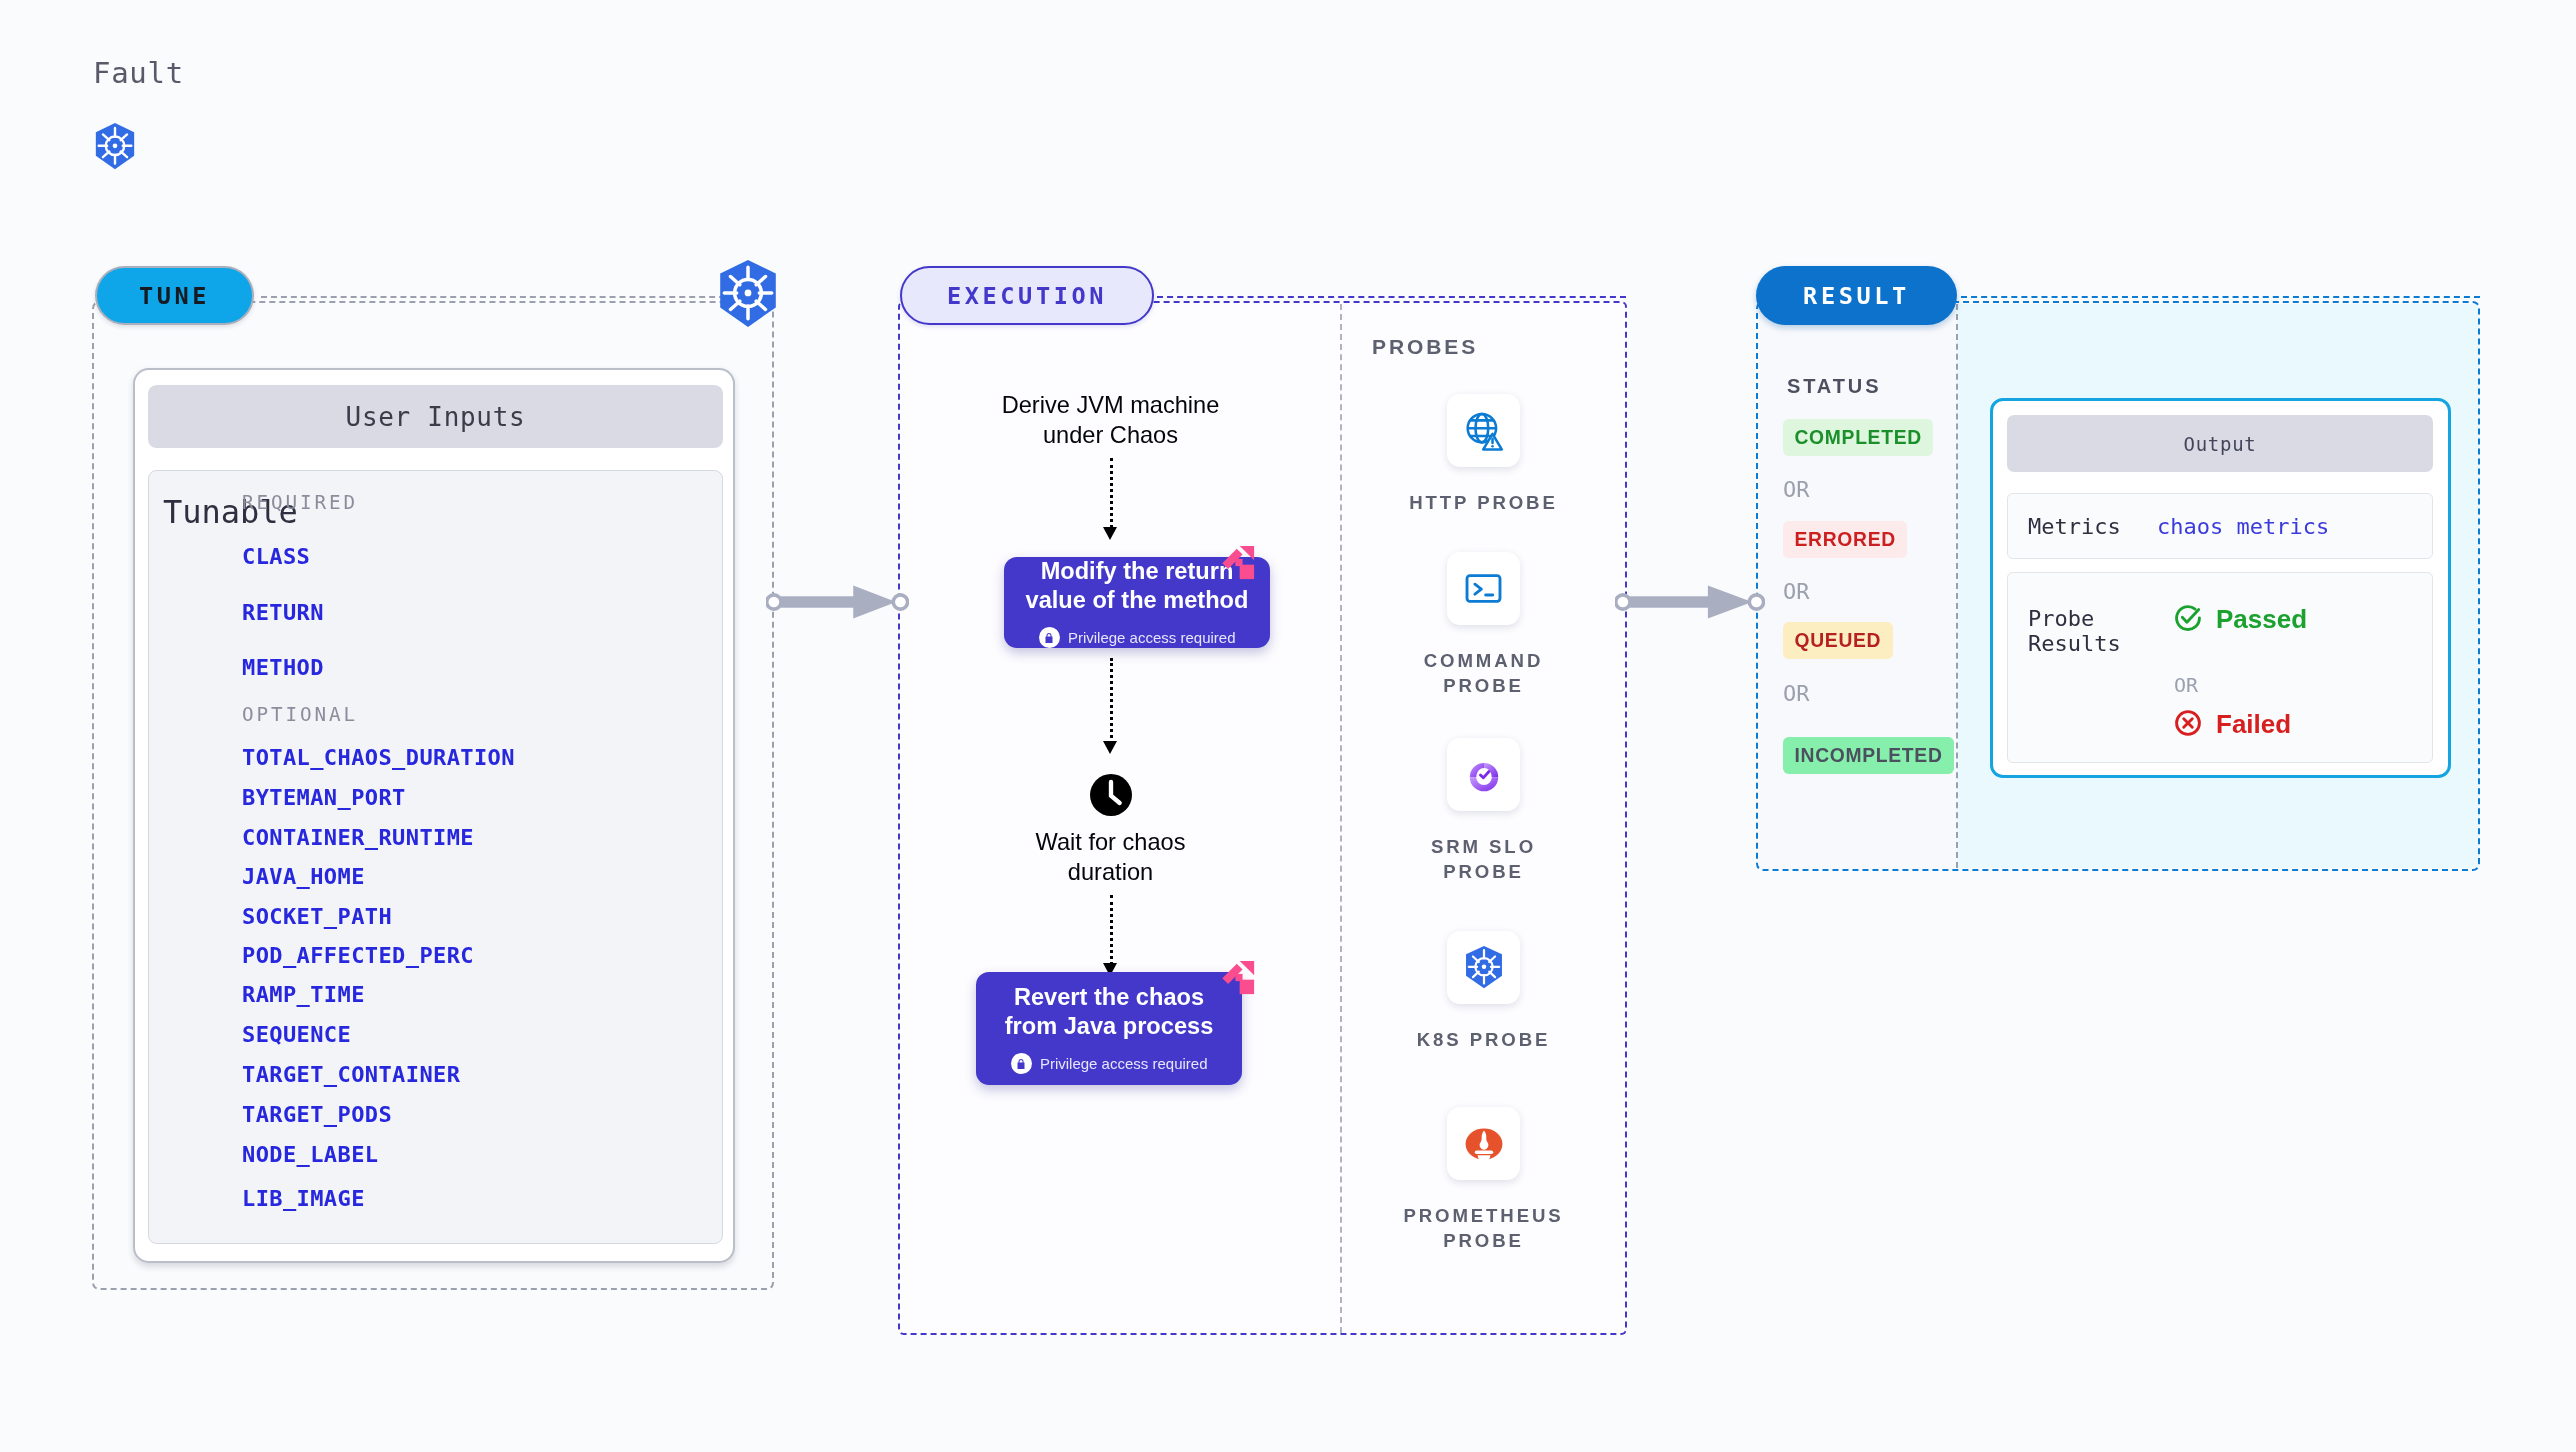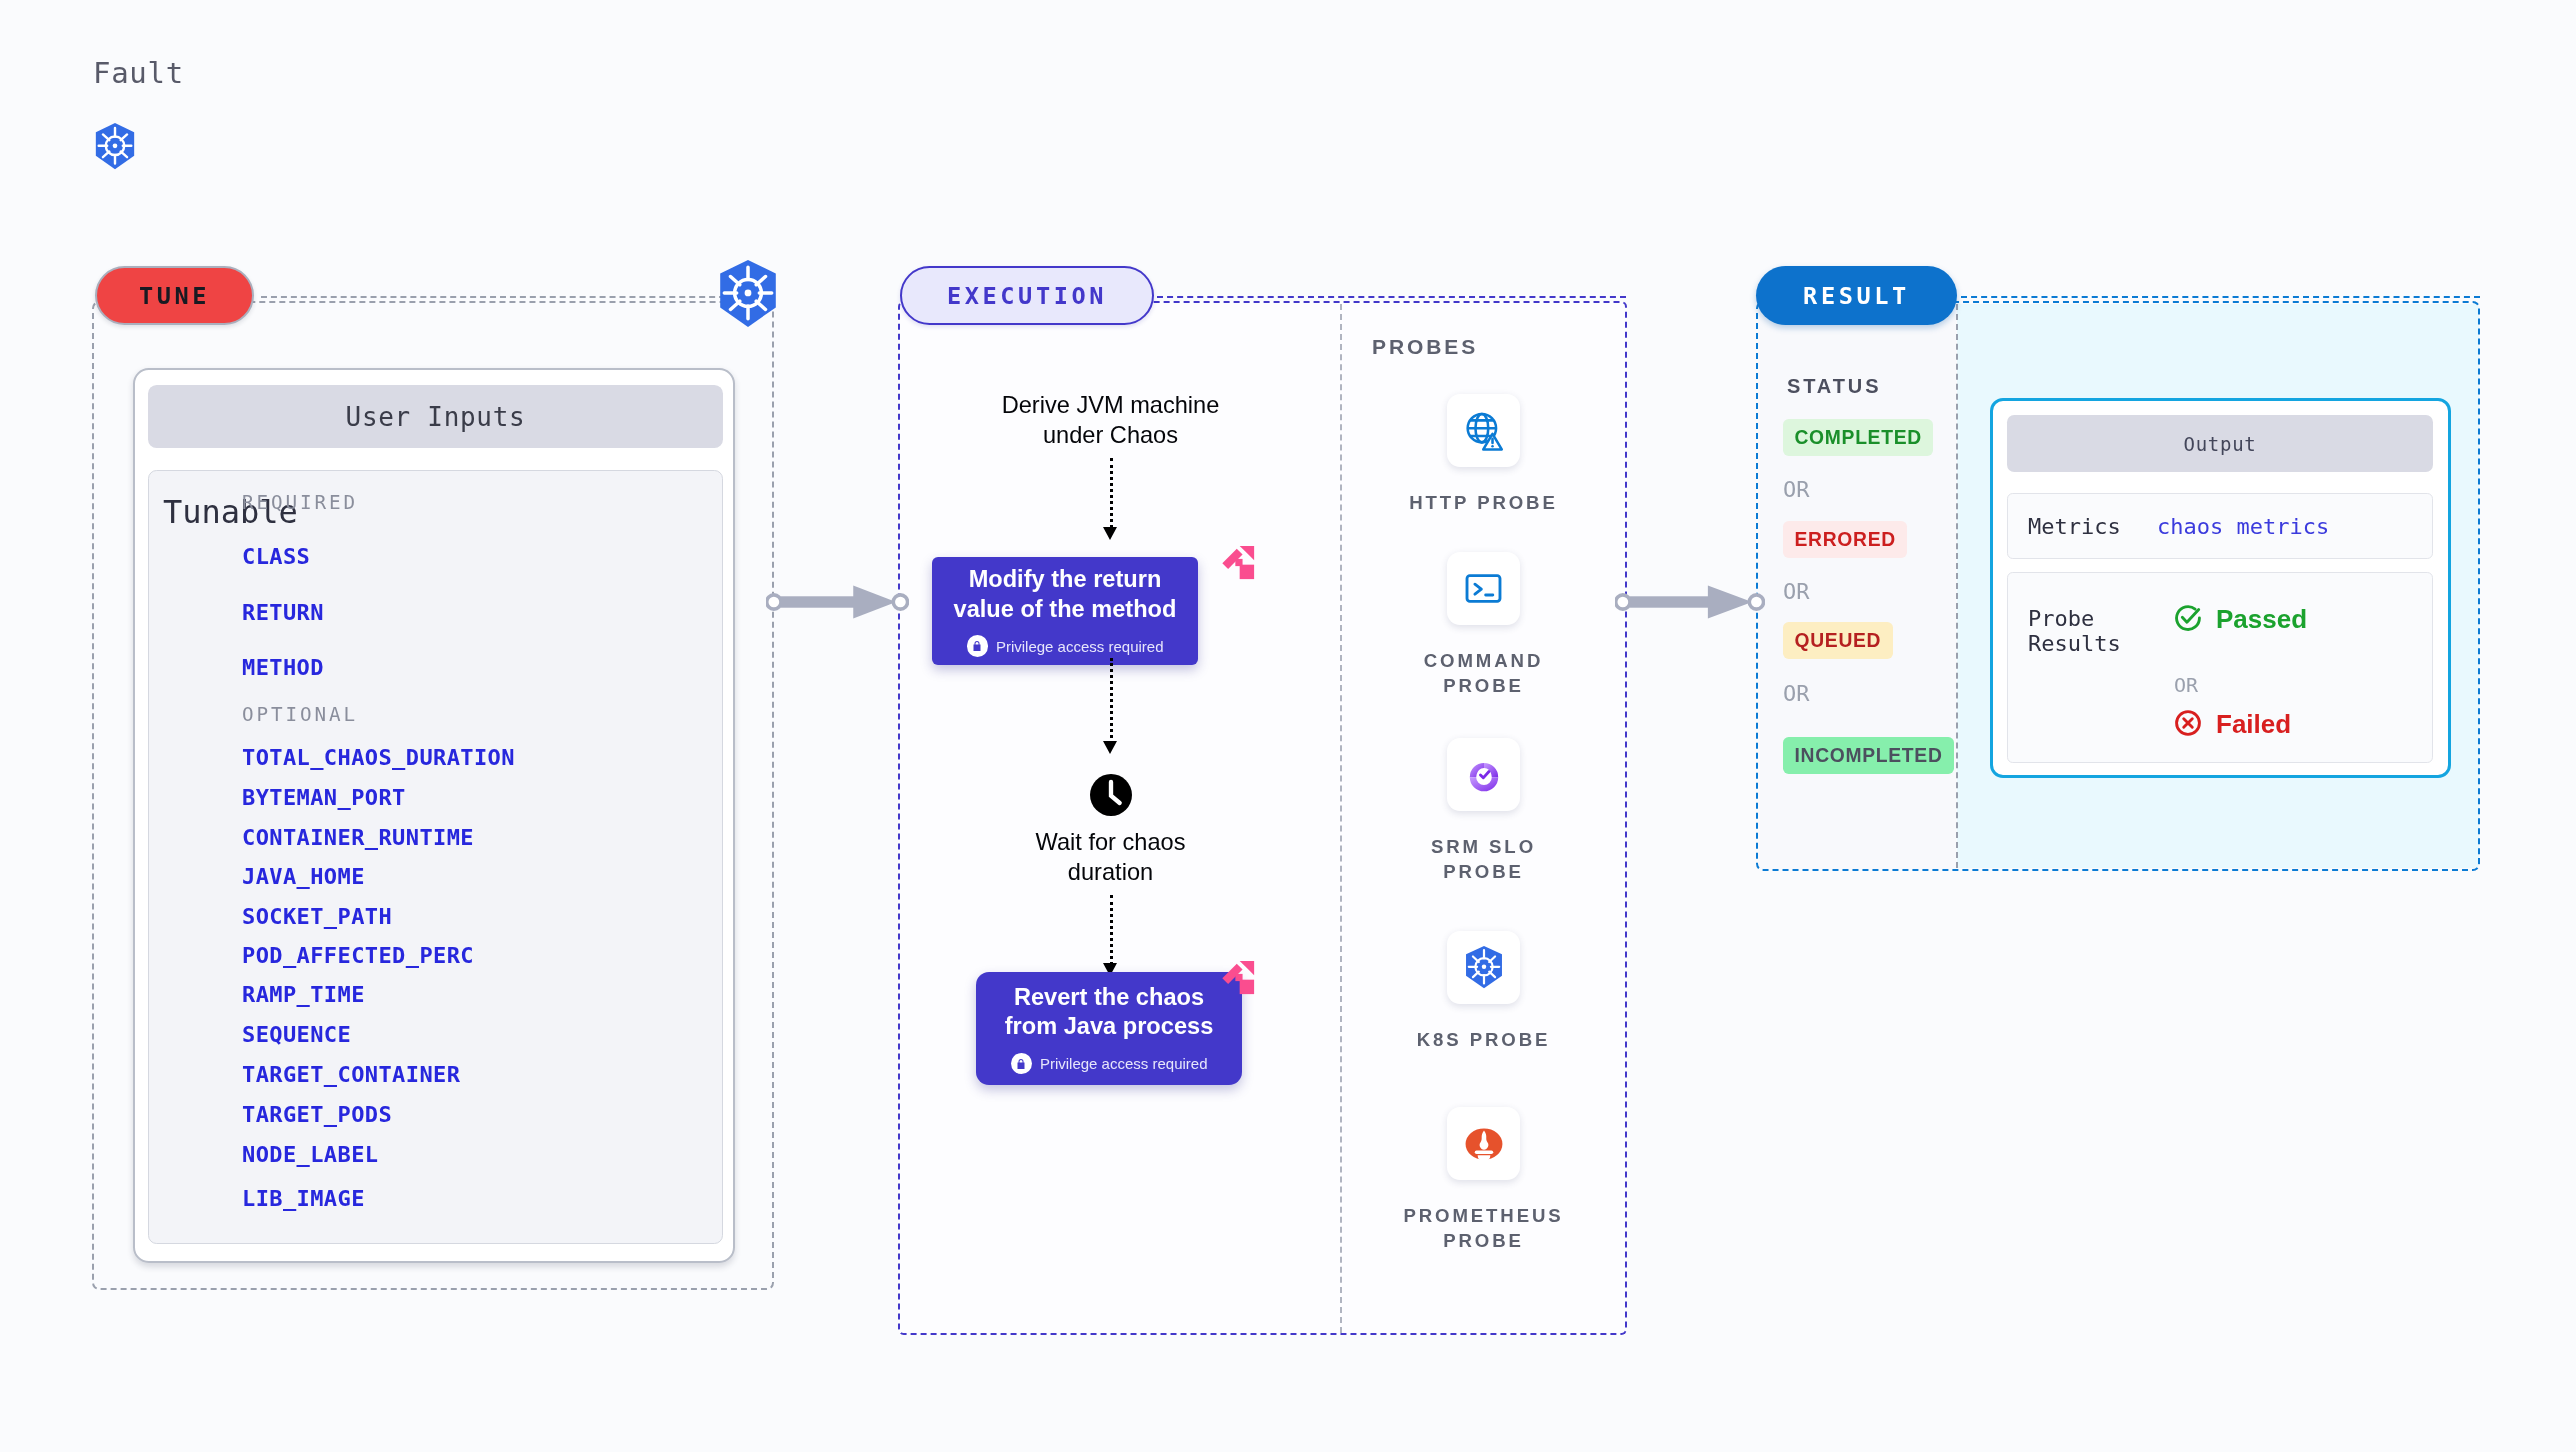--- a/index.html
+++ b/index.html
@@ -33,21 +33,21 @@
   .result-sep  { position:absolute; left:1956px; top:304px; width:0; height:564px; border-left:2.1px dashed #9aa0ad; }
 
   
   .pill {
     position:absolute; display:flex; align-items:center; justify-content:center;
     font-family:"DejaVu Sans Mono", monospace; font-weight:bold; letter-spacing:3.6px;
     border-radius:716px;
   }
   .pill-tune {
     left:95px; top:266px; width:159px; height:59px;
-    background:#ef4444; border:2.9px solid #aaafbd; color:#181a22; font-size:23.6px;
+    background:#0ea5e9; border:2.9px solid #aaafbd; color:#181a22; font-size:23.6px;
     box-shadow: 0 2.1px 4.3px rgba(30,35,60,.13);
   }
   .pill-exec {
     left:900px; top:266px; width:254px; height:59px;
     background:#e8e8fc; border:2.9px solid #4338ca; color:#4338ca; font-size:23.6px;
     box-shadow: 0 2.1px 4.3px rgba(50,45,160,.14);
   }
   .pill-result {
     left:1756px; top:266px; width:201px; height:59px;
     background:#0d72cc; border:none; color:#fff; font-size:23.6px;
@@ -254,21 +254,21 @@
     </svg>
   </div>
 
   <div class="flow-title" style="left:924px; top:390px;">
     <div>Derive JVM machine</div>
     <div>under Chaos</div>
   </div>
   <div class="vdash" style="left:1110px; top:458px; height:70px;"></div>
   <div class="arrowhead" style="left:1103px; top:527px;"></div>
 
-  <div class="purple-box" style="left:932px; top:557px; width:266px; height:108px;border-radius:6px;">
+  <div class="purple-box" style="left:1004px; top:557px; width:266px; height:91px;">
     <div class="pb-title">
       <div>Modify the return</div>
       <div>value of the method</div>
     </div>
     <div class="pb-priv">
       <span class="lock-circle">
         <svg width="12" height="12" viewBox="0 0 24 24" fill="#4338ca">
           <path d="M17 9V7a5 5 0 0 0-10 0v2H5v13h14V9h-2zm-8-2a3 3 0 0 1 6 0v2H9V7z"></path>
         </svg>
       </span>

